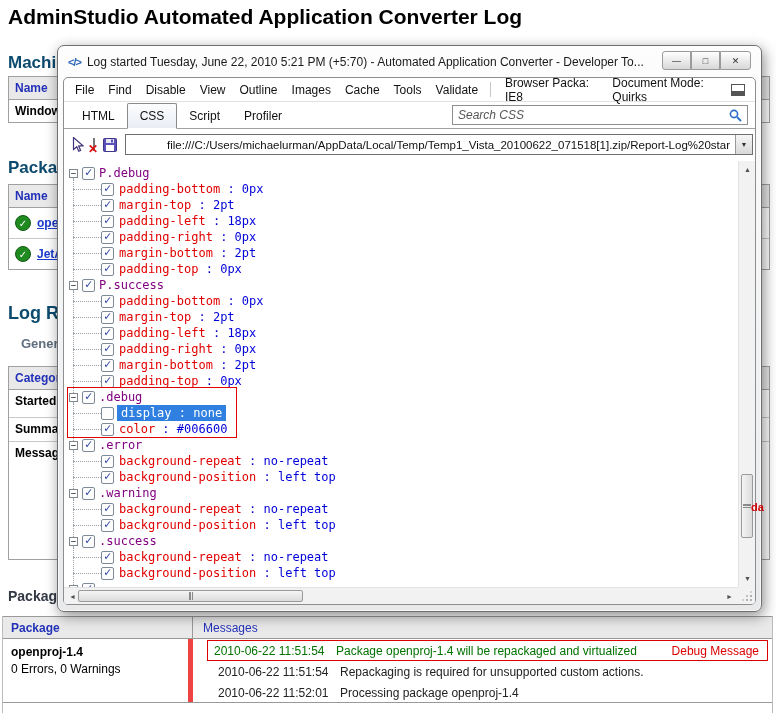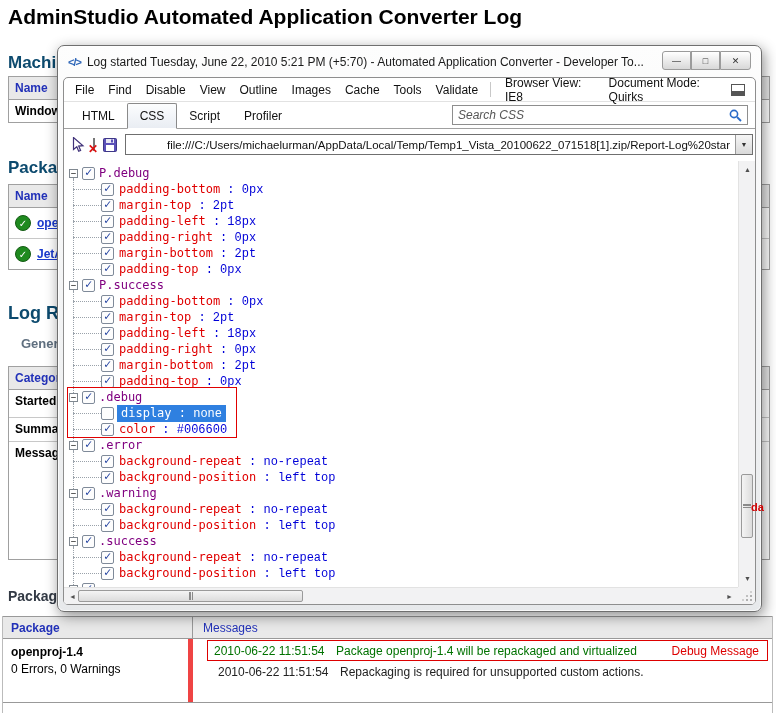--- a/index.html
+++ b/index.html
@@ -105,21 +105,21 @@
   .tree-row { display:flex; align-items:center; height:16px; white-space:nowrap; position:relative; }
   .sel-row { padding-left:3px; }
   .expander { width:9px; height:9px; border:1px solid #808890; background:#fff; color:#222;
     font-size:9px; line-height:7px; display:inline-flex; align-items:center; justify-content:center; margin-right:4px; flex:none; }
   .stub { width:28px; height:1px; border-top:1px dotted #9aa2aa; margin-left:7px; flex:none; }
   .cb { width:13px; height:13px; border:1px solid #7f8a99; border-radius:2px; background:#fdfdfd;
     display:inline-flex; align-items:center; justify-content:center; margin-right:3px; flex:none; }
   .cb .tick { color:#1f3f9e; font-size:12px; font-weight:bold; margin-top:-2px; }
   .sel-label { color:#800080; margin-left:1px; }
   .prop-name { color:#e00000; }
-  .prop-value { color:#0000d8;font-family:Liberation Mono, monospace; }
+  .prop-value { color:#0000d8; }
   .prop-text { padding:0 2px; }
   .prop-text.hl { background:#2f80e0; padding:0 4px; }
   .prop-text.hl .prop-name, .prop-text.hl .prop-value { color:#fff; }
   .red-box { position:absolute; left:1px; top:-2px; width:170px; height:calc(100% + 3px);
     border:1px solid #e00000; pointer-events:none; z-index:2; }
 
   
   .vscroll { position:absolute; top:0; right:0; bottom:17px; width:17px; background:#f2f2f3; border-left:1px solid #e2e2e2; }
   .hscroll { position:absolute; left:0; right:17px; bottom:0; height:17px; background:#f2f2f3; border-top:1px solid #e2e2e2; }
   .sb-btn { position:absolute; width:17px; height:17px; display:flex; align-items:center; justify-content:center;
@@ -185,20 +185,24 @@
     <div class="bt-msgs">
         <div class="msg-row debug msg-boxed">
           <span class="msg-time">2010-06-22 11:51:54</span>
           <span>Package openproj-1.4 will be repackaged and virtualized</span>
           <span class="msg-annotation">Debug Message</span>
         </div>
         <div class="msg-row">
           <span class="msg-time">2010-06-22 11:51:54</span>
           <span>Repackaging is required for unsupported custom actions.</span>
         </div>
+        <div class="msg-row">
+          <span class="msg-time">2010-06-22 11:52:01</span>
+          <span>Processing package openproj-1.4</span>
+        </div>
       </div>
   </div>
 </div>
 
 <div class="abs window">
   <div class="titlebar">
     <span class="title-icon">&lt;/&gt;</span>
     <span class="title-text">Log started Tuesday, June 22, 2010 5:21 PM (+5:70) - Automated Application Converter - Developer To...</span>
   </div>
   <div class="win-buttons">
@@ -214,21 +218,21 @@
           <span class="menu-item">Find</span>
           <span class="menu-item">Disable</span>
           <span class="menu-item">View</span>
           <span class="menu-item">Outline</span>
           <span class="menu-item">Images</span>
           <span class="menu-item">Cache</span>
           <span class="menu-item">Tools</span>
           <span class="menu-item">Validate</span>
         </span>
       <span class="menu-sep"></span>
-      <span class="mode-label">Browser View: IE8</span>
+      <span class="mode-label">Browser Packa: IE8</span>
       <span class="mode-label">Document Mode: Quirks</span>
       <span class="pin-icon"></span>
     </div>
 
     <div class="tabbar">
       <span style="display:flex;align-items:flex-end;height:100%">
           <span class="tab">HTML</span>
           <span class="tab active">CSS</span>
           <span class="tab">Script</span>
           <span class="tab">Profiler</span>

